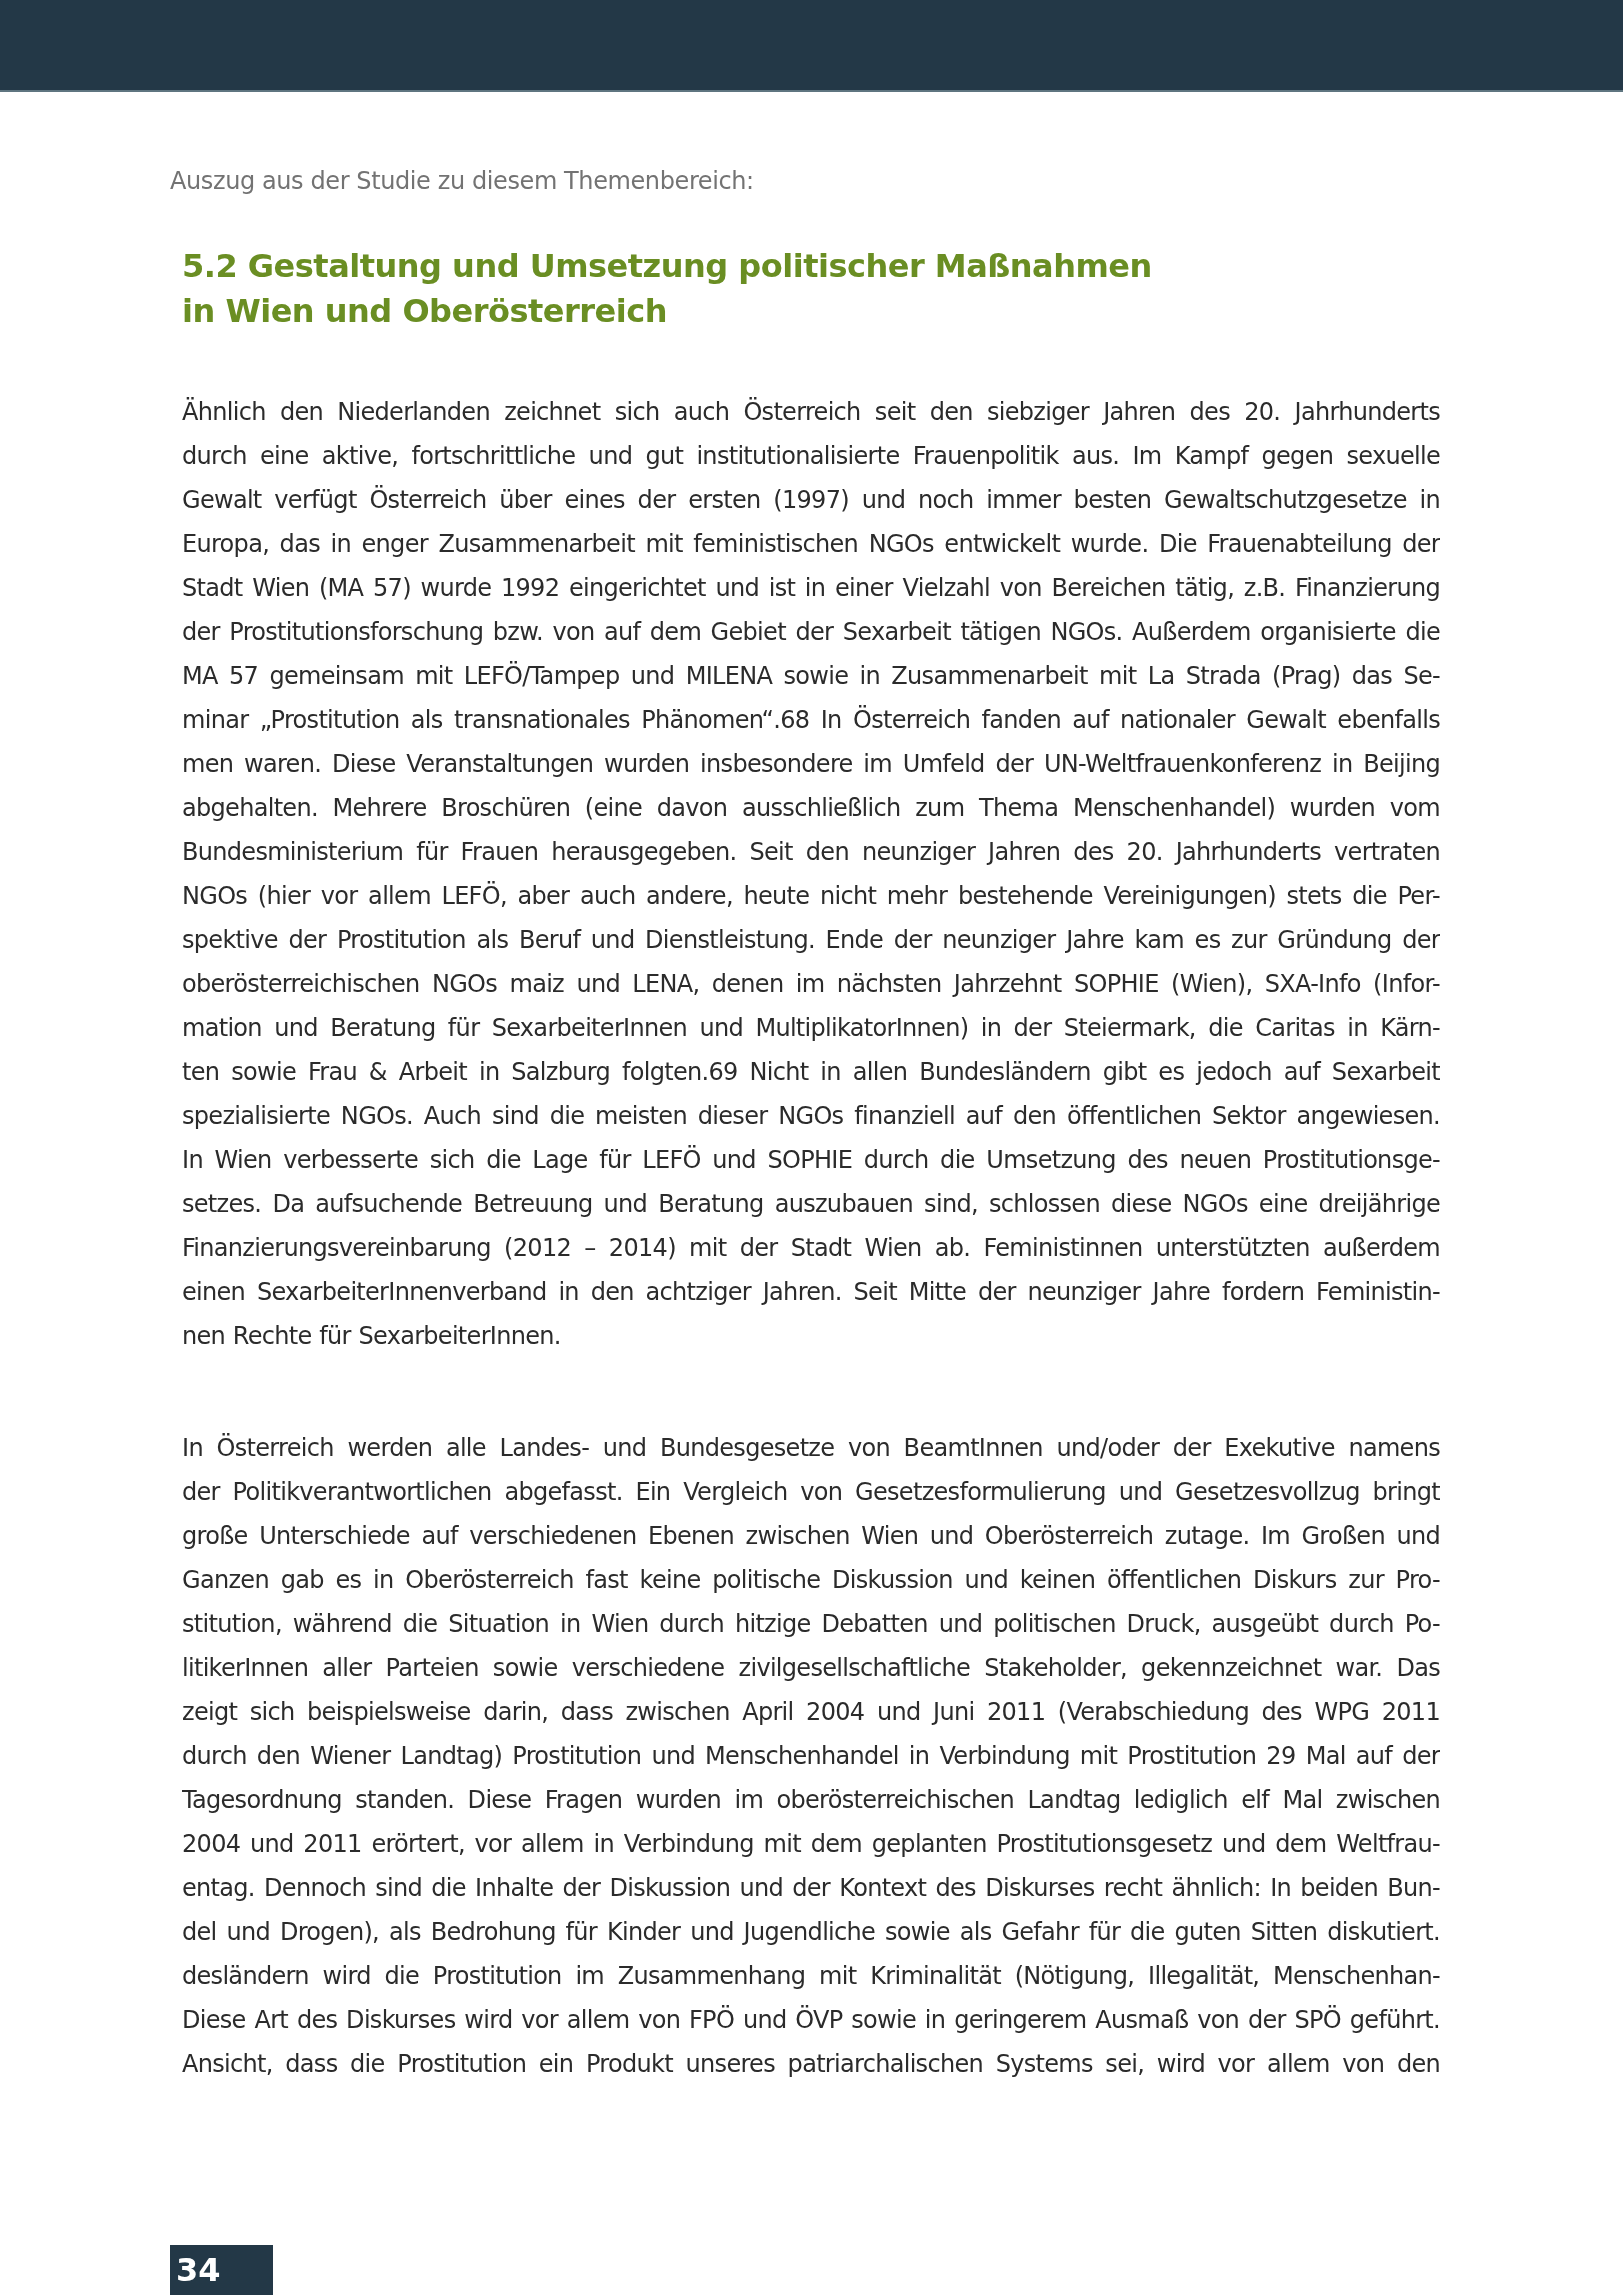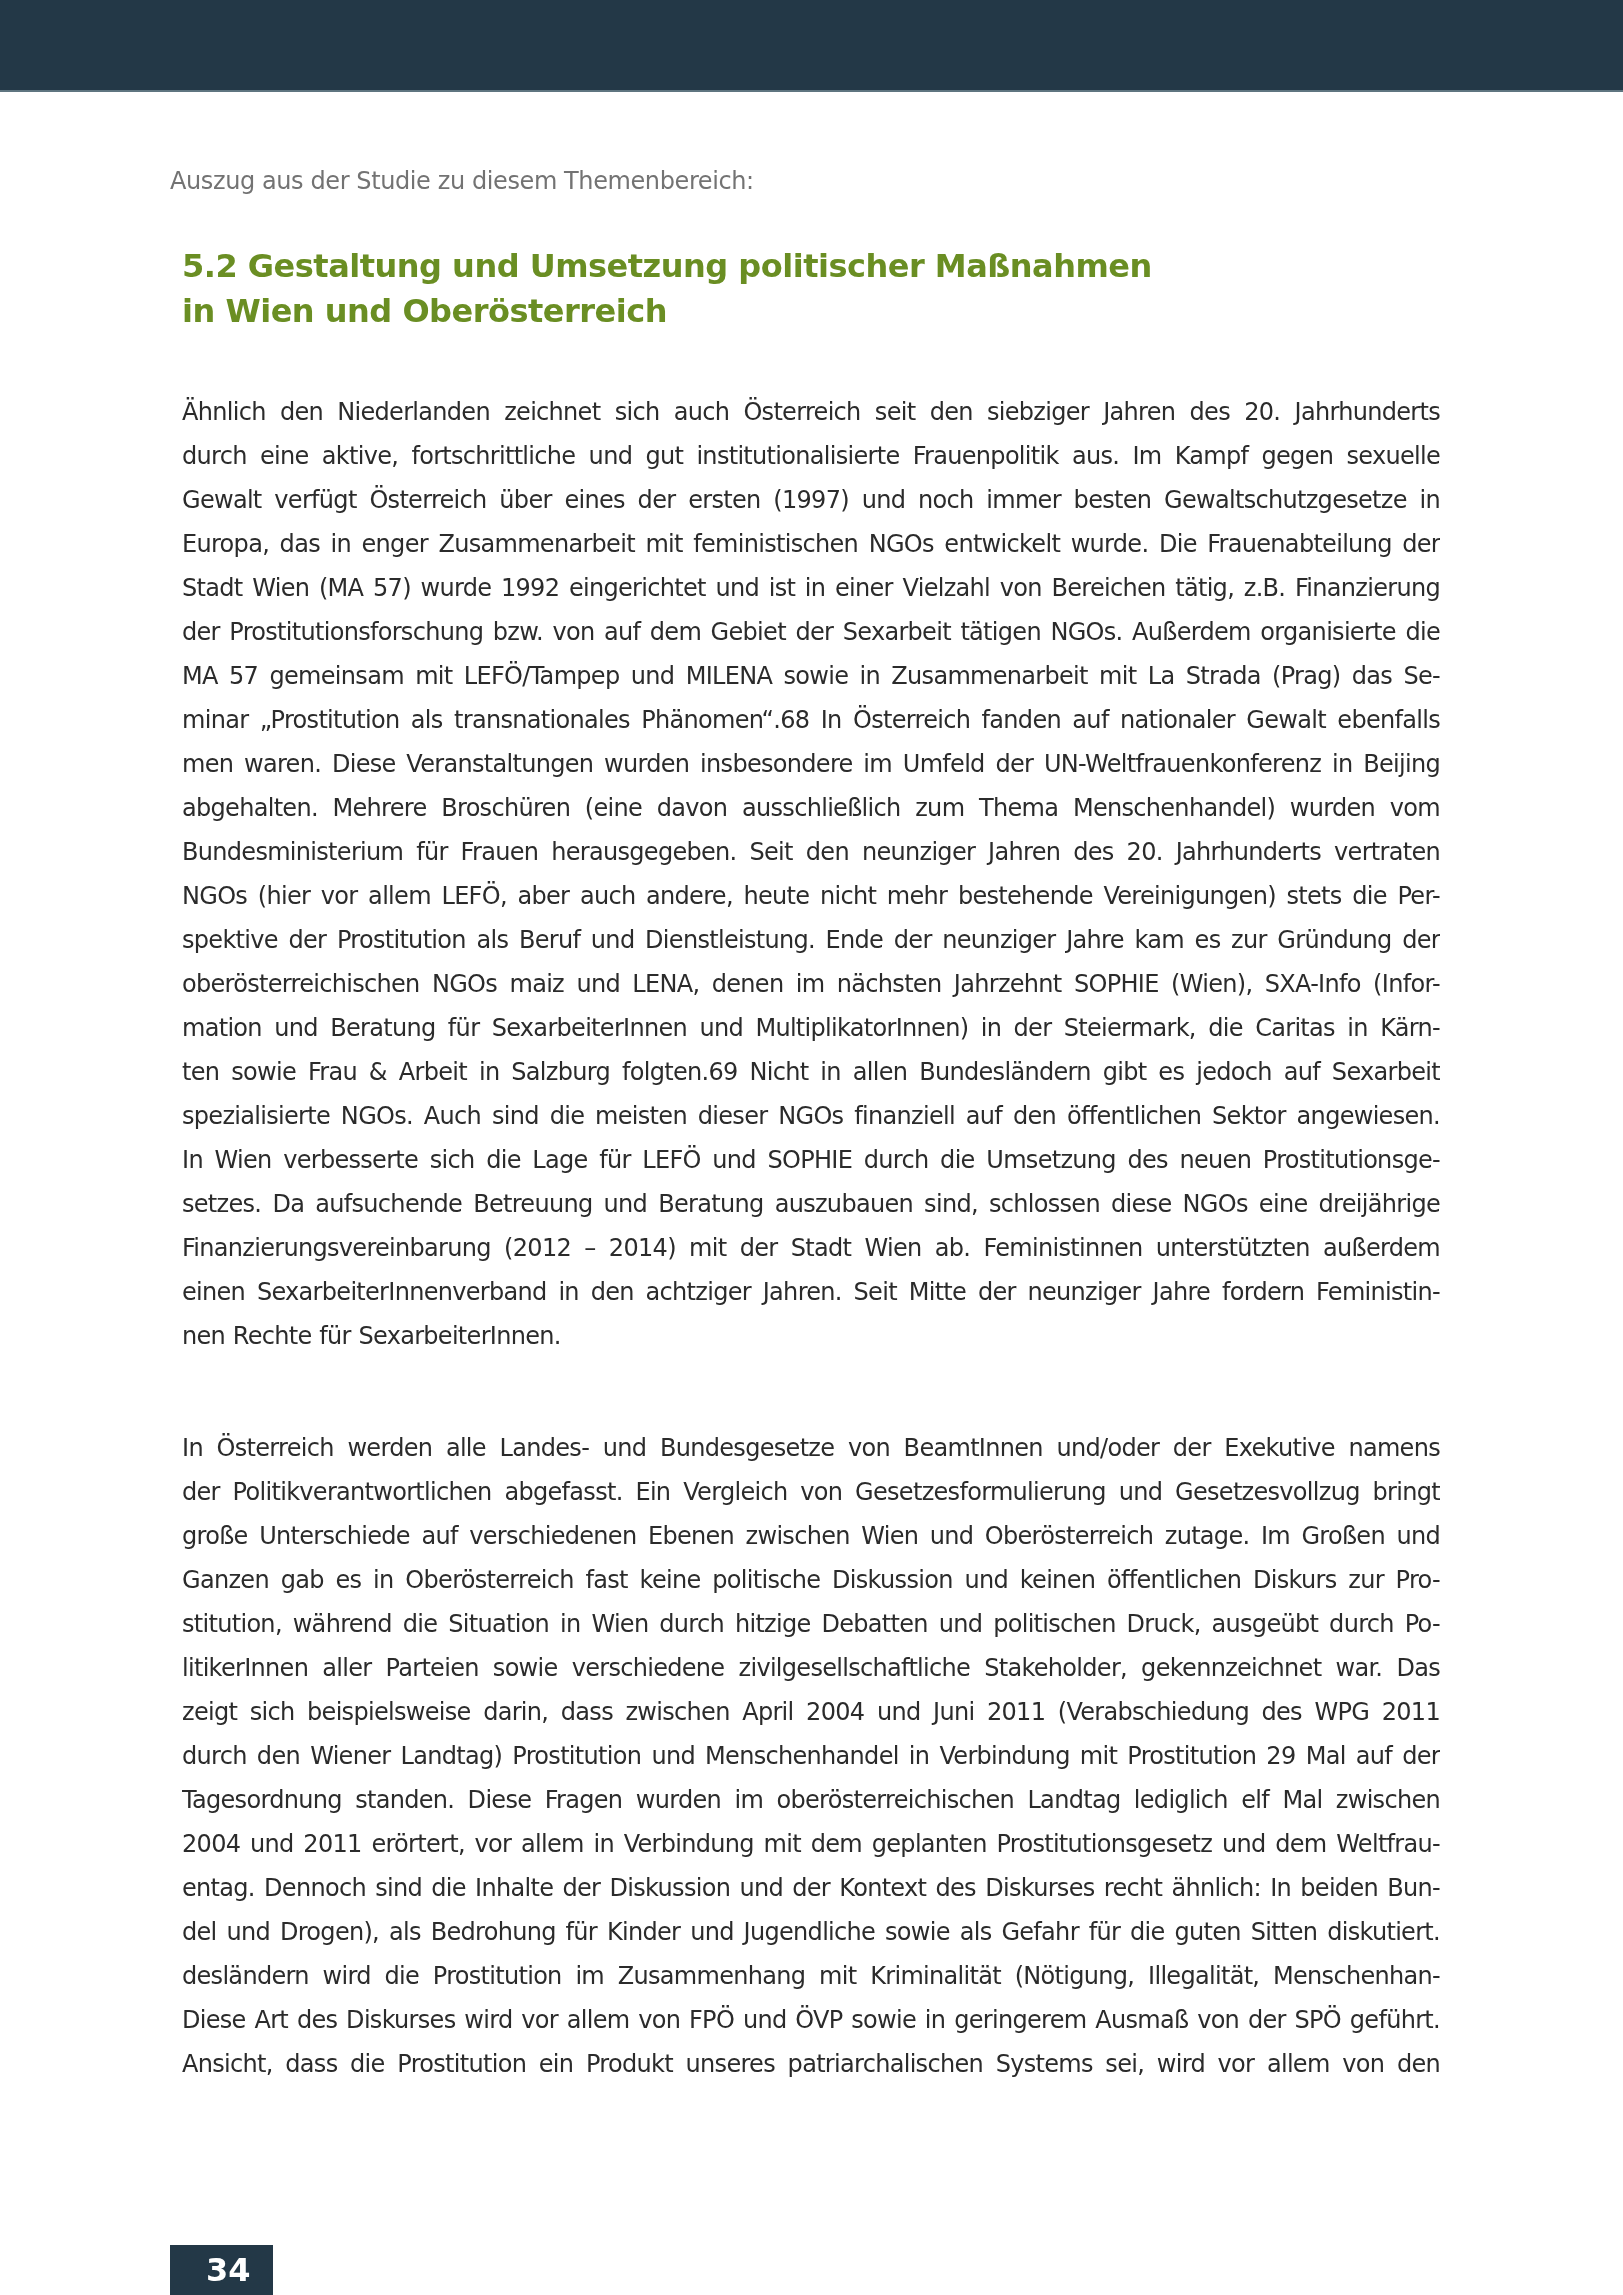--- a/index.html
+++ b/index.html
@@ -14,21 +14,21 @@
                color: #6a8e23; letter-spacing: -0.5px; margin-left: 12px; }
     .content { position: absolute; left: 170px; top: 378px; width: 1282px; }
     .para { margin: 12px; font-size: 24px; line-height: 44px; text-align: justify;
             letter-spacing: -0.7px; word-spacing: 0.8px; }
     .para .line { display: block; text-align: justify; text-align-last: justify;
                   white-space: nowrap; overflow: hidden; }
     .para .line.last { text-align-last: left; }
     .gap { height: 44px; }
     .page-number { position: absolute; left: 170px; top: 2245px; width: 103px; height: 50px;
                    background: #233847; color: #ffffff; font-weight: bold; font-size: 32px;
-                   line-height: 50px; padding-left: 36px; box-sizing: border-box; }
+                   line-height: 50px; padding-left: 6px; box-sizing: border-box; }
   </style>
 </head>
 <body>
 
 <div class="top-band"></div>
 
 <div class="intro">Auszug aus der Studie zu diesem Themenbereich:</div>
 
 <div class="heading">
   <div>5.2 Gestaltung und Umsetzung politischer Maßnahmen</div>

